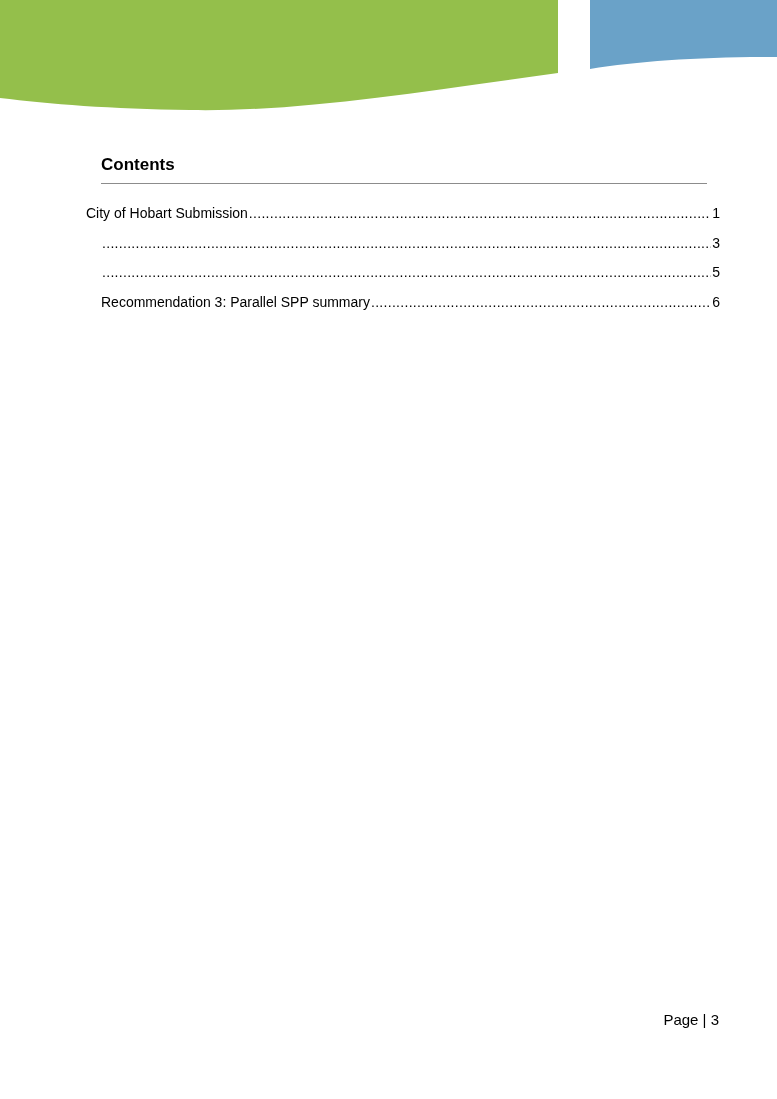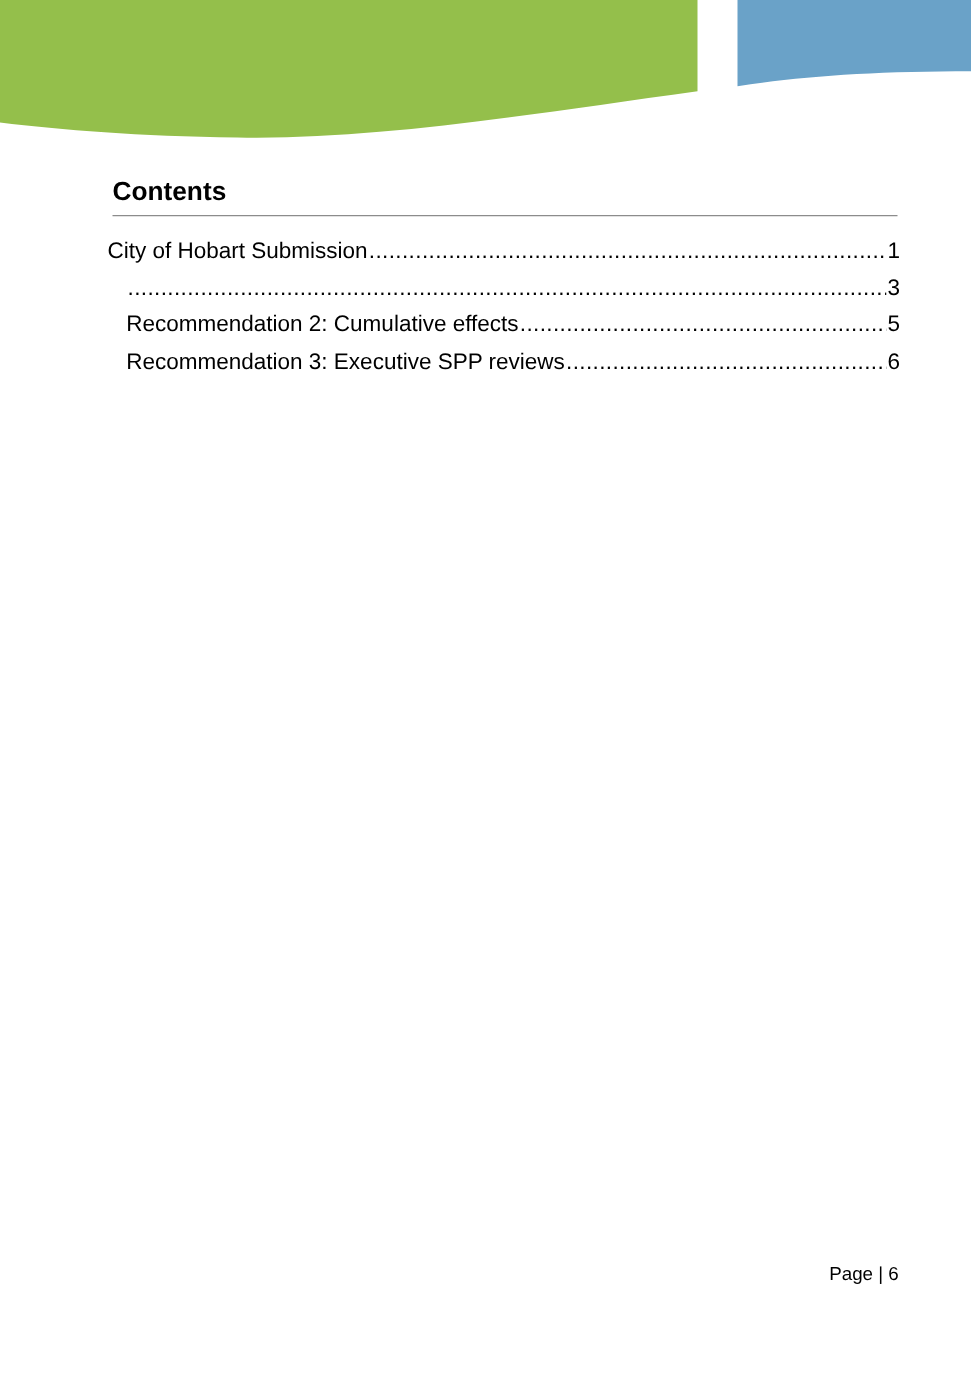--- a/index.html
+++ b/index.html
@@ -22,37 +22,37 @@
       width: 777px;
       height: 120px;
     }
     .toc {
       position: absolute;
       left: 86px;
       top: 136px;
       width: 636px;
     }
     .toc-title {
-      font-size: 21px;
+      font-size: 17px;
       font-weight: bold;
-      margin: 4px;
+      margin: 15px;
       padding: 0 0 4px 0;
       line-height: 28px;
       border-bottom: 1px solid #8c8c8c;
     }
     .toc-list {
       list-style: none;
       margin: 0;
       padding: 0;
       margin-top: 13px;
     }
     .toc-entry {
       display: flex;
       align-items: flex-end;
-      font-size: 18px;
+      font-size: 14px;
       line-height: 29.5px;
       height: 29.5px;
       white-space: nowrap;
       overflow: hidden;
       padding-right: 2px;
     }
     .toc-entry.level-2 {
       padding-left: 15px;
     }
     .toc-entry .label {
@@ -93,25 +93,24 @@
     <li class="toc-entry level-1">
       <span class="label">City of Hobart Submission</span>
       <span class="leader"></span>
       <span class="page">1</span>
     </li>
     <li class="toc-entry level-2">
       <span class="leader"></span>
       <span class="page">3</span>
     </li>
     <li class="toc-entry level-2">
-      <span class="label">Recommendation 2: Cumulative effects</span>
       <span class="leader"></span>
       <span class="page">5</span>
     </li>
     <li class="toc-entry level-2">
-      <span class="label">Recommendation 3: Executive SPP reviews</span>
+      <span class="label">Recommendation 3: Parallel SPP summary</span>
       <span class="leader"></span>
       <span class="page">6</span>
     </li>
   </ul>
 </div>
 
-<div class="footer">Page | 6</div>
+<div class="footer">Page | 3</div>
 
 </body></html>

